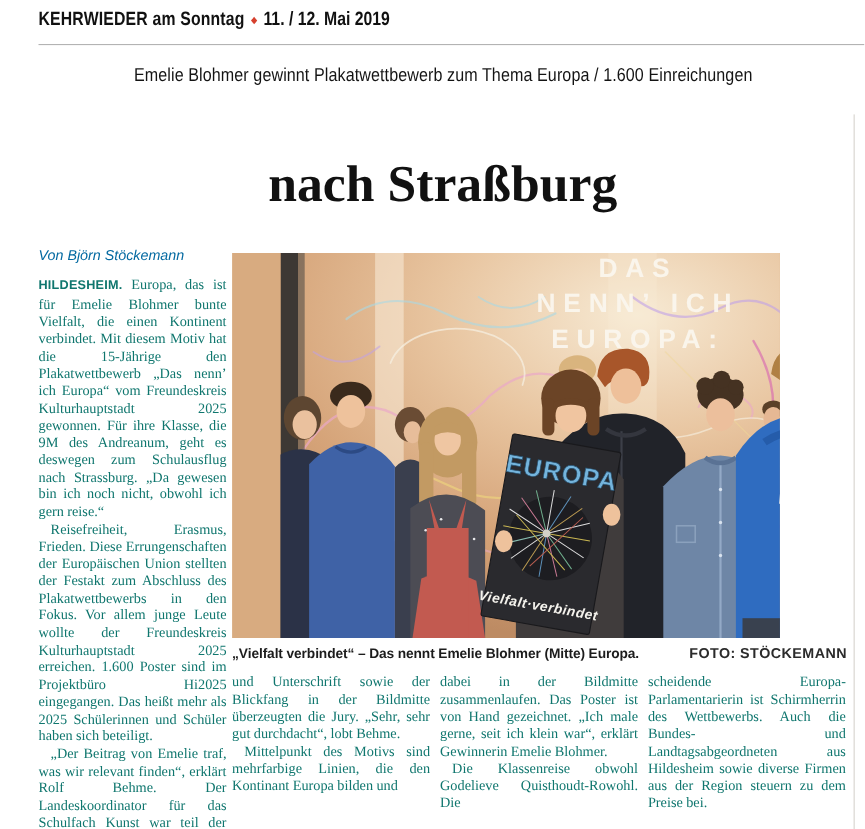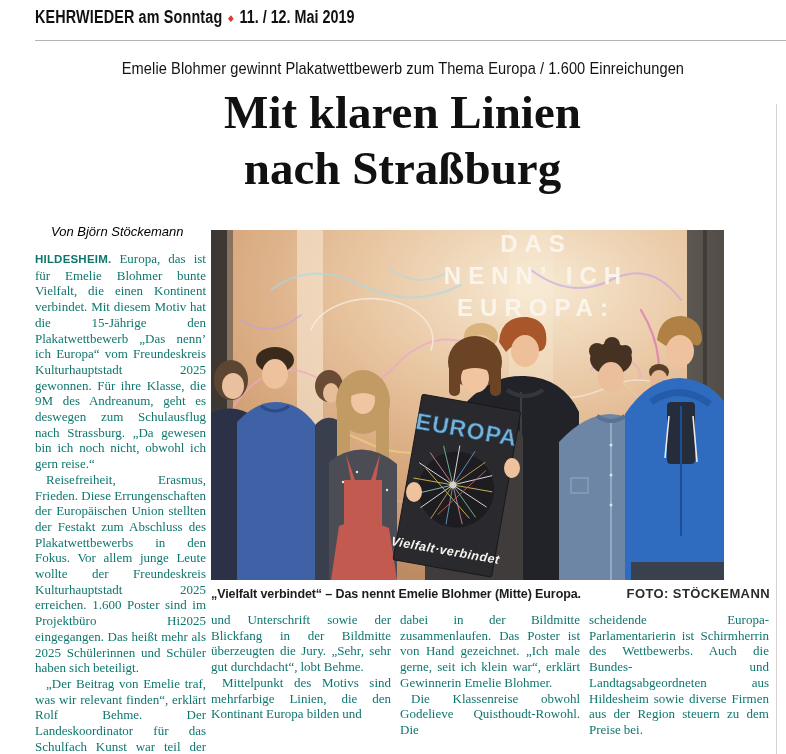--- a/index.html
+++ b/index.html
@@ -16,29 +16,29 @@
   .rule-h{position:absolute;top:40px;left:35px;width:751px;height:1px;background:#b3b3b3;}
   .rule-v{position:absolute;top:104px;left:776px;width:1px;bottom:0;background:#d6d3ce;}
   
   .kicker{position:absolute;top:59px;left:35px;width:735px;text-align:center;
           font-family:"Liberation Sans",sans-serif;font-size:17px;color:#141414;}
   .kicker span{display:inline-block;transform:scaleX(.86);transform-origin:center;letter-spacing:.1px;}
   .headline{position:absolute;top:84px;left:35px;width:735px;text-align:center;
             font-family:"Liberation Serif",serif;font-weight:700;font-size:47px;line-height:56px;color:#111;}
   
   .byline{position:absolute;top:224px;left:35px;font-family:"Liberation Sans",sans-serif;
-          font-style:italic;font-size:13px;color:#000000;margin-left:16px;}
+          font-style:italic;font-size:13px;color:#0369a1;}
   .body-col{font-size:13px;line-height:15.7px;text-align:justify;color:#0f766e;
             hyphens:auto;-webkit-hyphens:auto;word-spacing:-.2px;}
   .col-left{position:absolute;top:251px;left:35px;width:171px;bottom:0;overflow:hidden;}
   .body-col p{margin:0;}
   .body-col p.ind{text-indent:11px;}
   .dl{font-family:"Liberation Sans",sans-serif;font-weight:700;font-size:11.5px;letter-spacing:.2px;}
   
-  .photo{position:absolute;top:230px;left:211px;width:513px;height:350px;overflow:hidden;background:#d8ab80;}
+  .photo{position:absolute;top:230px;left:211px;width:454px;height:350px;overflow:hidden;background:#d8ab80;padding-left:44px;}
   .photo svg{display:block;}
   
   .caption-row{position:absolute;top:586px;left:211px;width:559px;display:flex;
                justify-content:space-between;align-items:center;
                font-family:"Liberation Sans",sans-serif;}
   .caption{font-size:12.5px;font-weight:700;color:#1c1c1c;letter-spacing:-.1px;}
   .credit{font-size:13px;font-weight:600;color:#2b2b2b;letter-spacing:.4px;}
   
   .bottom-cols{position:absolute;top:612px;left:211px;width:559px;bottom:0;
                display:flex;gap:9px;overflow:hidden;}
@@ -53,21 +53,21 @@
     <span class="paper">KEHRWIEDER am Sonntag</span><span class="sep">◆</span><span class="date">11. / 12. Mai 2019</span>
   </div>
   <div class="rule-h"></div>
   <div class="rule-v"></div>
 
   <div class="kicker">
     <span>Emelie Blohmer gewinnt Plakatwettbewerb zum Thema Europa / 1.600 Einreichungen</span>
   </div>
 
   <h1 class="headline" style="margin:0;">
-    <span>Mit klaren Linien</span><br>
+    <br>
     <span>nach Straßburg</span>
   </h1>
 
   <div class="byline">Von Björn Stöckemann</div>
 
   <div class="col-left body-col">
     <p><b class="dl">HILDESHEIM.</b> <span>Europa, das ist für Emelie Blohmer bunte Vielfalt, die einen Kontinent verbindet. Mit diesem Motiv hat die 15-Jährige den Plakatwettbewerb „Das nenn’ ich Europa“ vom Freundeskreis Kulturhauptstadt 2025 gewonnen. Für ihre Klasse, die 9M des Andreanum, geht es deswegen zum Schulausflug nach Strassburg. „Da gewesen bin ich noch nicht, obwohl ich gern reise.“</span></p>
     <p class="ind">Reisefreiheit, Erasmus, Frieden. Diese Errungenschaften der Europäischen Union stellten der Festakt zum Abschluss des Plakatwettbewerbs in den Fokus. Vor allem junge Leute wollte der Freundeskreis Kulturhauptstadt 2025 erreichen. 1.600 Poster sind im Projektbüro Hi2025 eingegangen. Das heißt mehr als 2025 Schülerinnen und Schüler haben sich beteiligt.</p>
     <p class="ind">„Der Beitrag von Emelie traf, was wir relevant finden“, erklärt Rolf Behme. Der Landeskoordinator für das Schulfach Kunst war teil der fünfköpfigen Jury. Die Zusammenstellung einer eindeutigen Aussage in Über-</p>
   </div>

